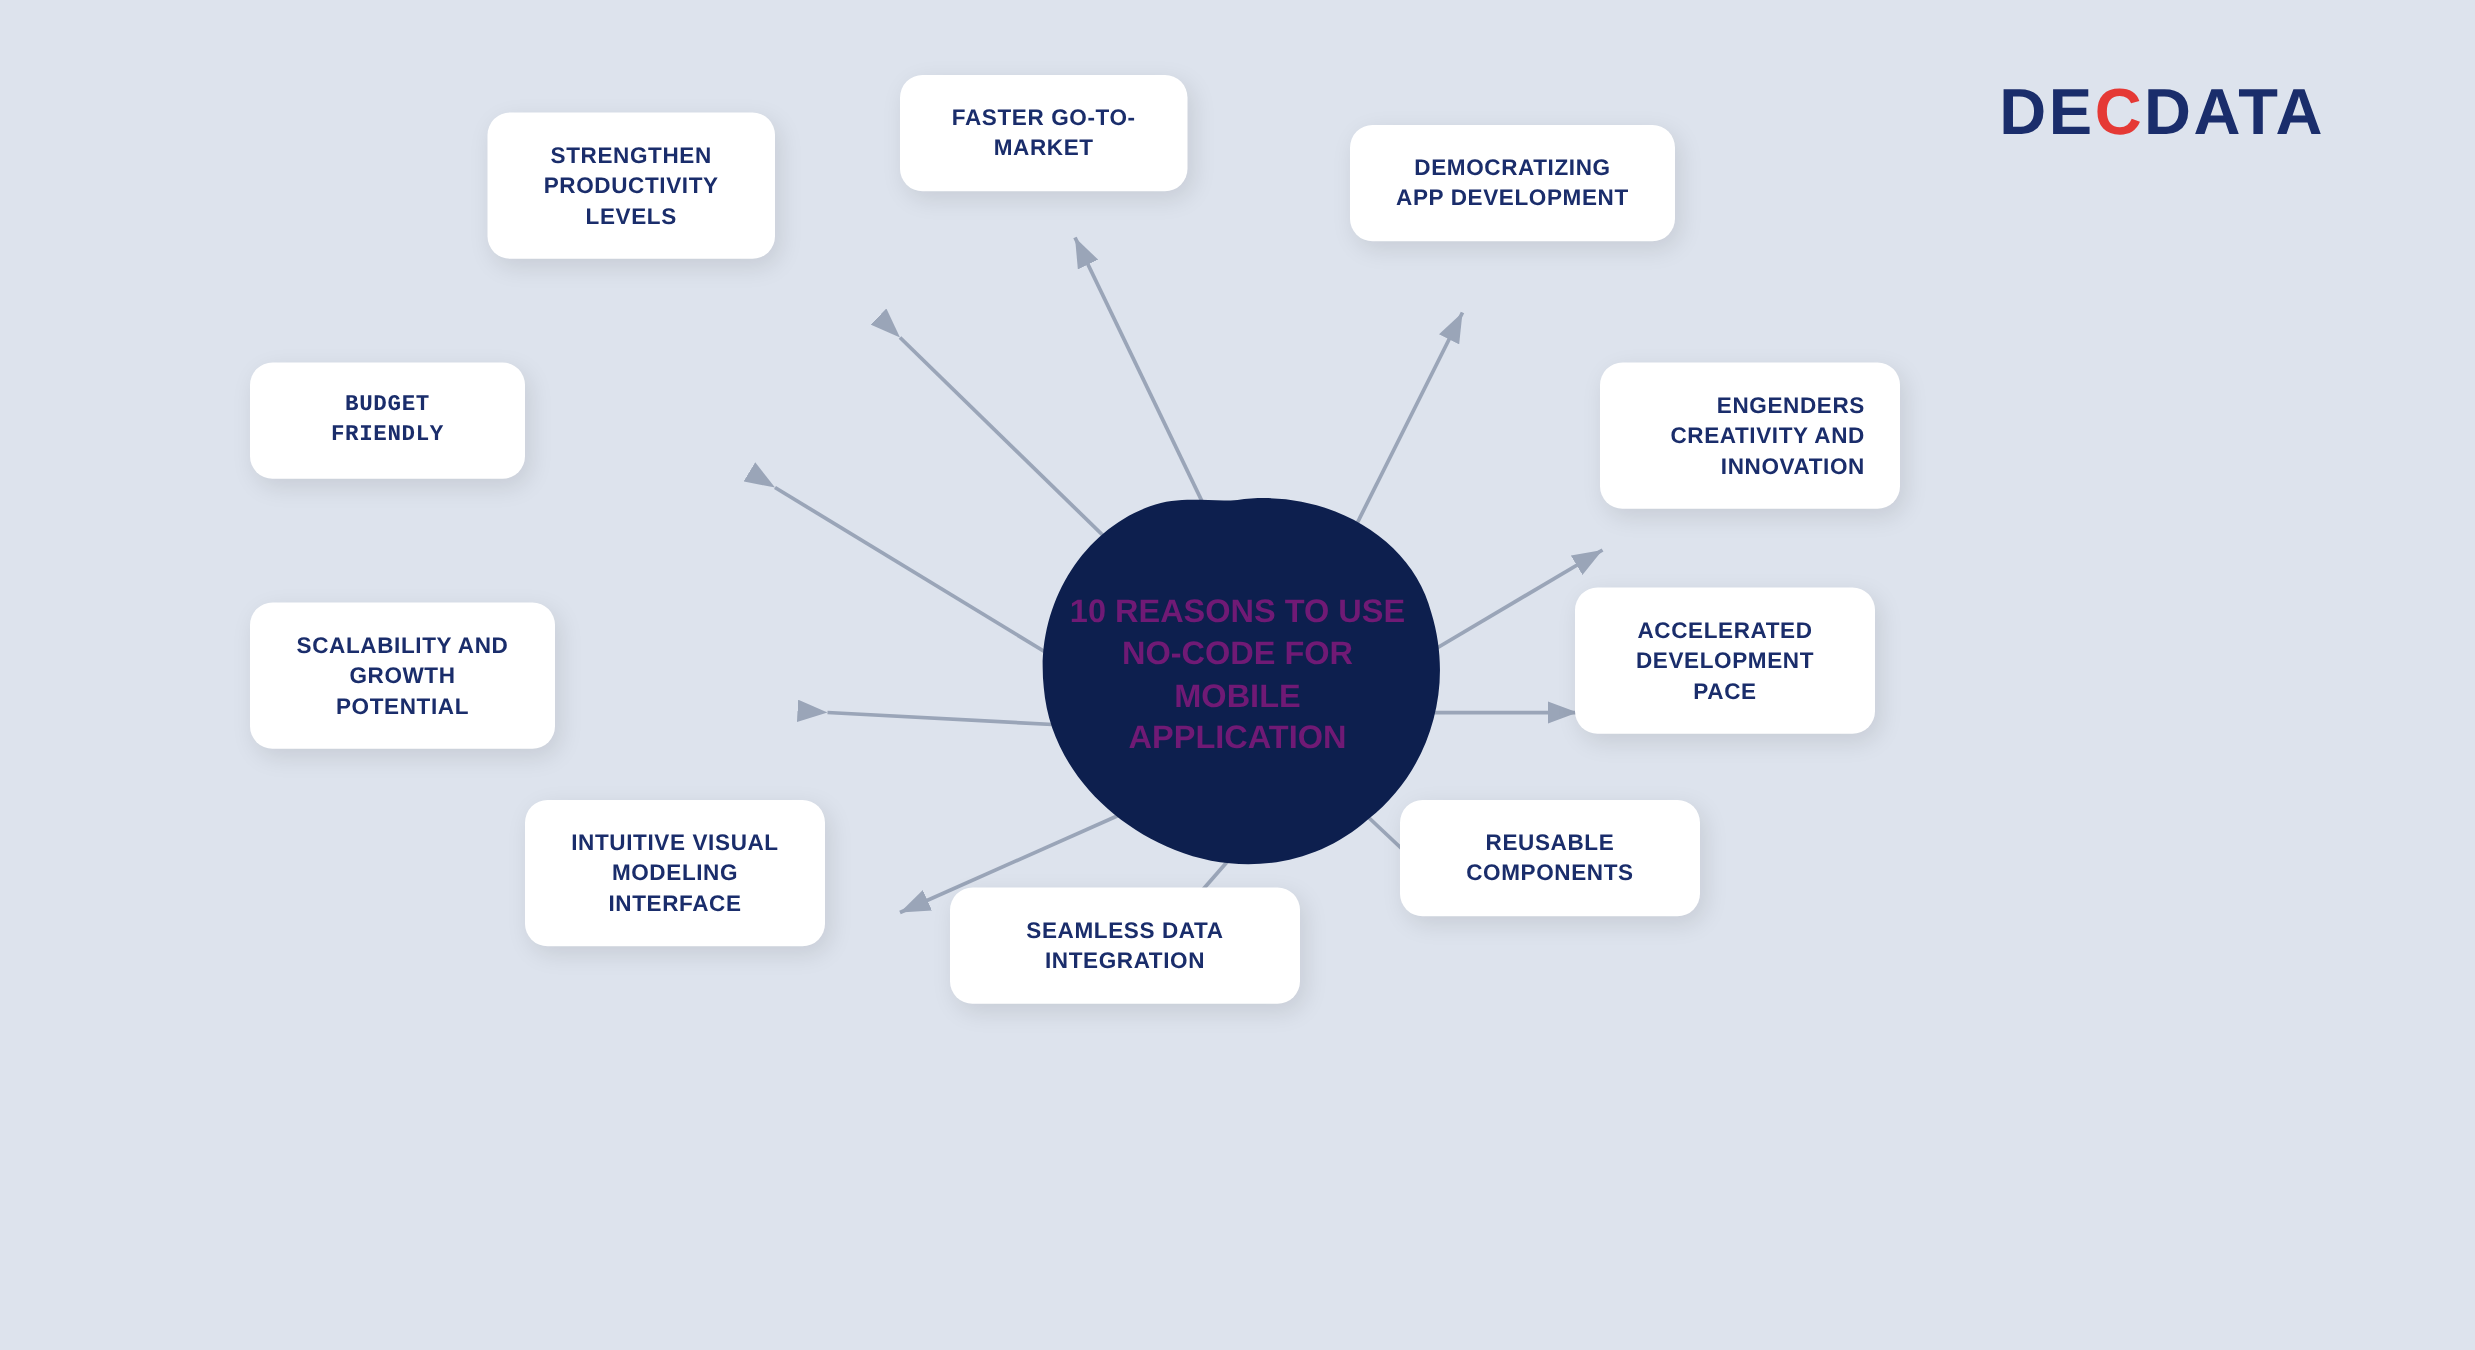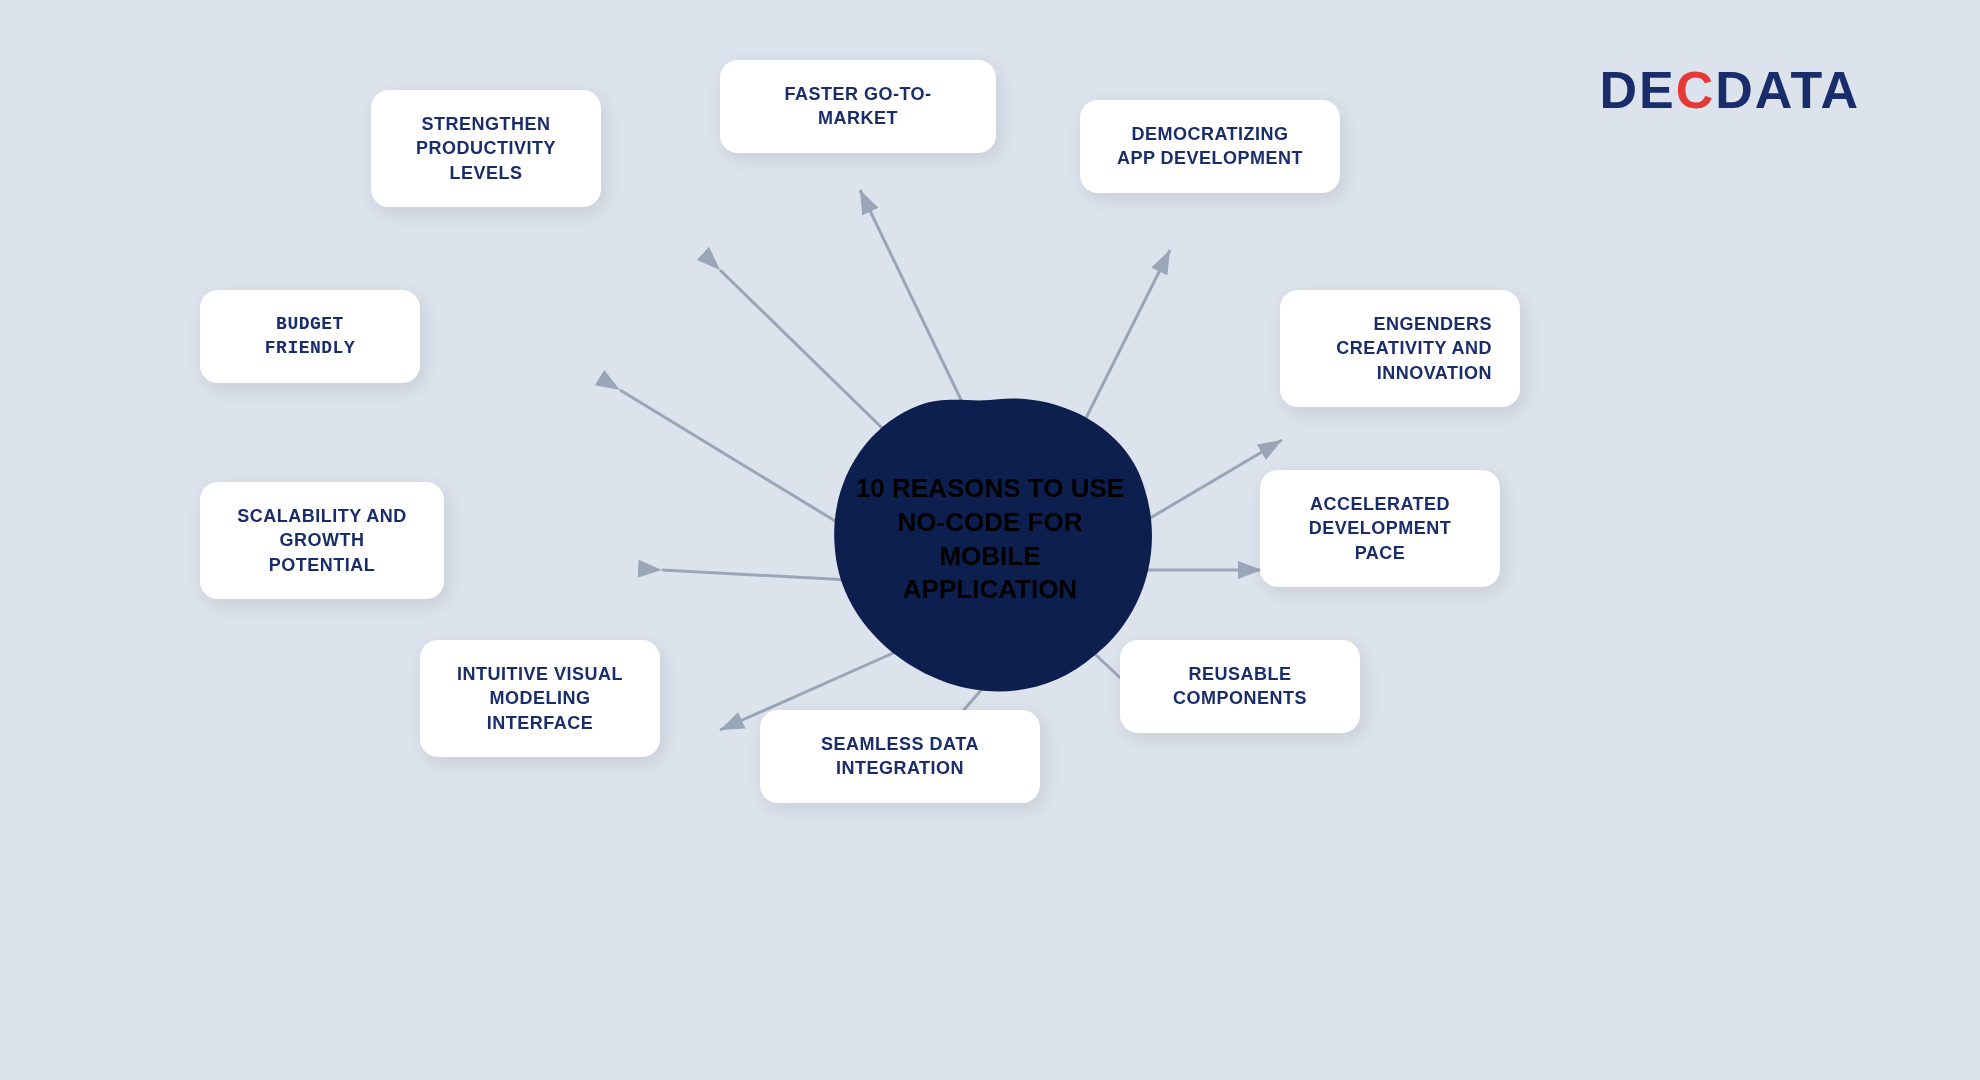--- a/index.html
+++ b/index.html
@@ -54,21 +54,21 @@
       width: 100%;
       height: 100%;
     }
 
     .center-text {
       position: absolute;
       top: 50%;
       left: 50%;
       transform: translate(-50%, -50%);
       text-align: center;
-      color: #000000;
+      color: #701a75;
       font-size: 26px;
       font-weight: 800;
       line-height: 1.3;
       width: 280px;
       z-index: 10;
     }
 
     .card {
       position: absolute;
       background: white;
@@ -144,35 +144,35 @@
 </svg>
 
 <div class="center-blob">
   <svg viewBox="0 0 340 320" xmlns="http://www.w3.org/2000/svg">
     <path d="M170,20 C240,10 310,50 325,110 C345,175 320,240 275,275 C230,315 170,320 120,300 C65,278 20,230 15,170 C8,105 45,45 100,25 C125,16 148,22 170,20Z" fill="#0d1f4e"></path>
   </svg>
 </div>
 
 <div class="center-text">10 REASONS TO USE NO-CODE FOR MOBILE APPLICATION</div>
 
-<div class="card" style="top: 60px; left: 720px; width: 276px;"><span class="card-text" style="white-space: pre-line;">FASTER GO-TO-
+<div class="card" style="top: 60px; left: 720px; width: 230px;"><span class="card-text" style="white-space: pre-line;">FASTER GO-TO-
 MARKET</span></div>
 <div class="card" style="top: 100px; left: 1080px; width: 260px;"><span class="card-text" style="white-space: pre-line; text-align: right;">DEMOCRATIZING
 APP DEVELOPMENT</span></div>
 <div class="card" style="top: 290px; left: 1280px; width: 240px; text-align: right;"><span class="card-text" style="white-space: pre-line;">ENGENDERS
 CREATIVITY AND
 INNOVATION</span></div>
 <div class="card" style="top: 470px; left: 1260px; width: 240px;"><span class="card-text" style="white-space: pre-line;">ACCELERATED
 DEVELOPMENT
 PACE</span></div>
 <div class="card" style="top: 640px; left: 1120px; width: 240px;"><span class="card-text" style="white-space: pre-line;">REUSABLE
 COMPONENTS</span></div>
 <div class="card" style="top: 710px; left: 760px; width: 280px;"><span class="card-text" style="white-space: pre-line;">SEAMLESS DATA
 INTEGRATION</span></div>
 <div class="card" style="top: 640px; left: 420px; width: 240px;"><span class="card-text" style="white-space: pre-line;">INTUITIVE VISUAL
 MODELING
 INTERFACE</span></div>
 <div class="card" style="top: 470px; left: 200px; width: 244px; margin-top: 12px;"><span class="card-text" style="white-space: pre-line;">SCALABILITY AND
 GROWTH POTENTIAL</span></div>
 <div class="card" style="top: 290px; left: 200px; width: 220px;"><span class="card-text" style="white-space: pre-line; font-family: Liberation Mono, monospace;">BUDGET FRIENDLY</span></div>
-<div class="card" style="top: 90px; left: 371px; width: 230px;"><span class="card-text" style="white-space: pre-line;">STRENGTHEN
+<div class="card" style="top: 90px; left: 390px; width: 230px;"><span class="card-text" style="white-space: pre-line;">STRENGTHEN
 PRODUCTIVITY
 LEVELS</span></div>
 
 </body></html>

